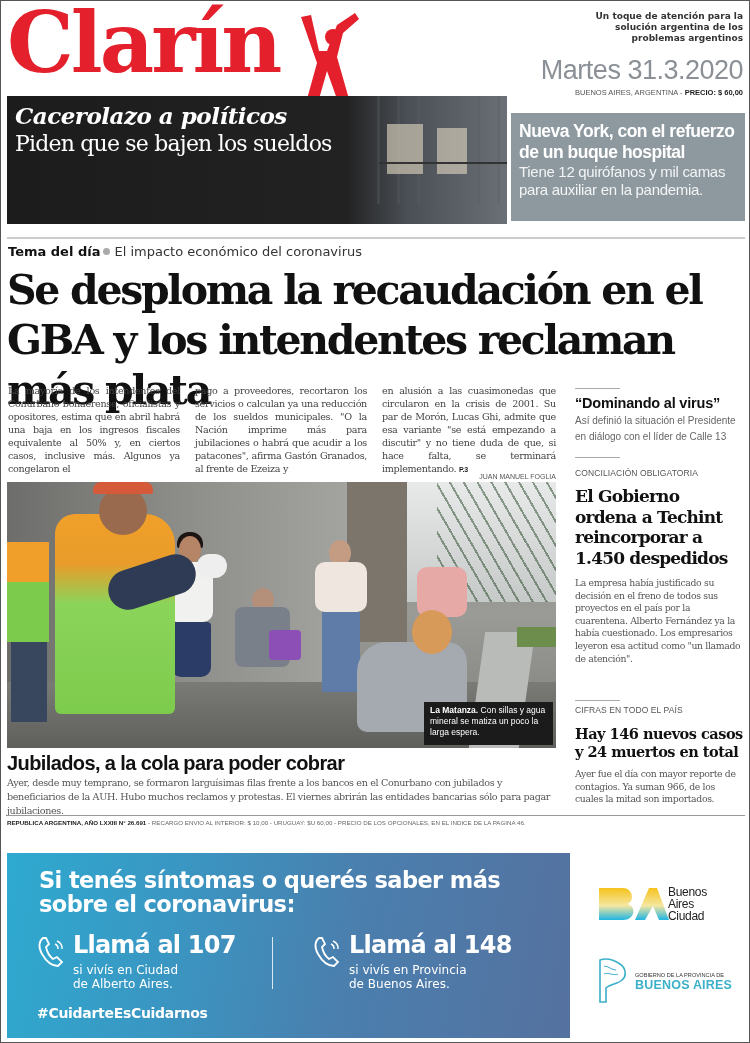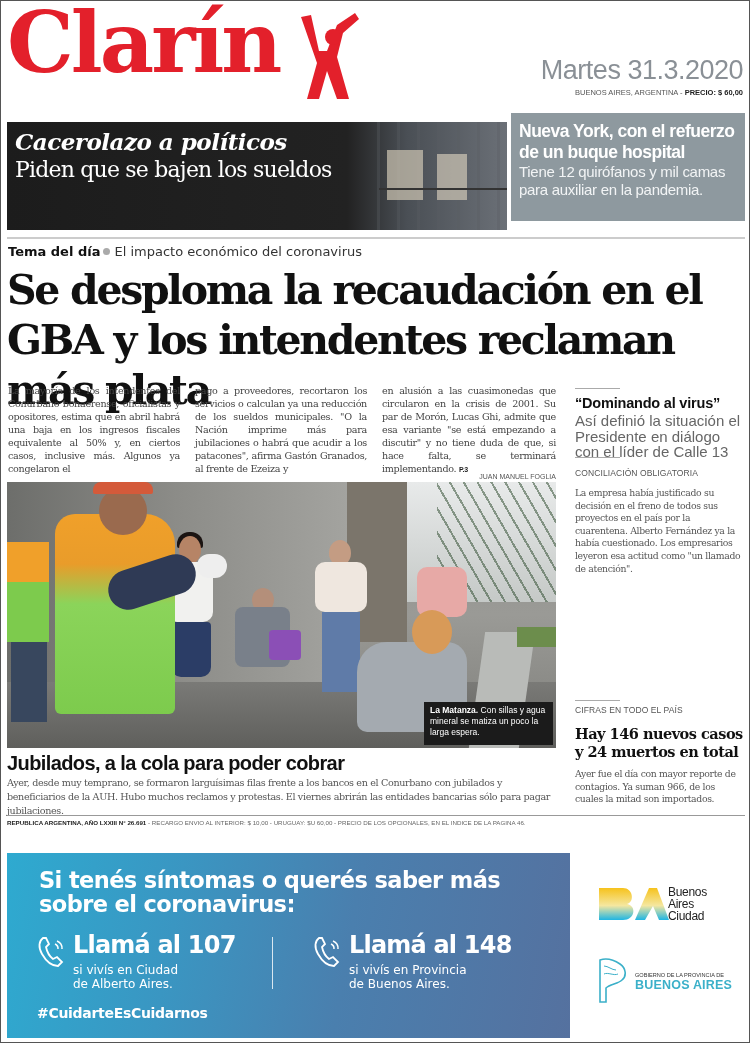--- a/index.html
+++ b/index.html
@@ -10,21 +10,21 @@
   
   .logo { position: absolute; left: 6px; top: 6px; width: 350px; height: 96px; }
   .logo-text { position: absolute; left: 0; top: -6px; font-family: "DejaVu Serif", serif; font-weight: bold; font-size: 84px; color: #e3202b; letter-spacing: -3px; line-height: 1; }
   .logo-fig { position: absolute; left: 290px; top: 4px; width: 64px; height: 90px; }
   .tagline { position: absolute; right: 6px; top: 10px; width: 170px; text-align: right; font-family: "DejaVu Sans", sans-serif; font-weight: bold; font-size: 9px; line-height: 11px; color: #333; }
   .date { position: absolute; right: 6px; top: 54px; font-family: "Liberation Sans", sans-serif; font-size: 27px; color: #8a9096; letter-spacing: -0.5px; }
   .place { position: absolute; right: 6px; top: 87px; font-family: "Liberation Sans", sans-serif; font-size: 7.5px; color: #555; }
   .place b { color: #222; }
 
   
-  .promo-left { position: absolute; left: 6px; top: 121px; width: 500px; height: 108px; background: linear-gradient(90deg, #1c1c1c 0%, #222 68%, #4a4f55 80%, #6b7077 100%); overflow: hidden; }
+  .promo-left { position: absolute; left: 6px; top: 95px; width: 500px; height: 128px; background: linear-gradient(90deg, #1c1c1c 0%, #222 68%, #4a4f55 80%, #6b7077 100%); overflow: hidden; }
   .promo-left .balcony { position: absolute; left: 370px; top: 0; width: 130px; height: 108px; background:
       linear-gradient(180deg, rgba(0,0,0,0) 0, rgba(0,0,0,0) 100%),
       repeating-linear-gradient(90deg, #5a5e63 0 3px, transparent 3px 20px); opacity: .35; }
   .promo-left .win1 { position: absolute; left: 380px; top: 28px; width: 36px; height: 50px; background: #cfc6b3; opacity: .7; }
   .promo-left .win2 { position: absolute; left: 430px; top: 32px; width: 30px; height: 46px; background: #d9d0bd; opacity: .65; }
   .promo-left .rail { position: absolute; left: 372px; top: 66px; width: 128px; height: 2px; background: #333; }
   .p-kicker { position: absolute; left: 8px; top: 6px; font-family: "DejaVu Serif", serif; font-style: italic; font-weight: bold; font-size: 23px; color: #fff; letter-spacing: -0.5px; }
   .p-title { position: absolute; left: 8px; top: 35px; font-family: "DejaVu Serif", serif; font-size: 22px; color: #fff; letter-spacing: -0.8px; }
   .p-sub { position: absolute; left: 8px; top: 70px; width: 420px; font-family: "DejaVu Serif", serif; font-size: 12.5px; line-height: 16px; color: #eee; letter-spacing: -0.4px; }
 
@@ -82,21 +82,21 @@
   .caption-box { position: absolute; left: 423px; top: 701px; width: 129px; height: 43px; background: #1b1b1b; padding: 3px 6px; font-family: "Liberation Sans", sans-serif; font-size: 8.5px; line-height: 11px; color: #fff; }
   .caption-box b { font-weight: bold; }
 
   .photo-head { position: absolute; left: 6px; top: 751px; font-family: "Liberation Sans", sans-serif; font-weight: bold; font-size: 20px; color: #111; letter-spacing: -0.6px; }
   .photo-body { position: absolute; left: 6px; top: 775px; width: 550px; font-family: "DejaVu Serif", serif; font-size: 9.6px; line-height: 14px; color: #555; letter-spacing: -0.35px; }
 
   
   .rc { position: absolute; left: 574px; width: 170px; }
   .rc-rule { width: 45px; height: 1px; background: #aaa; }
   .rc-quote-title { font-family: "Liberation Sans", sans-serif; font-weight: bold; font-size: 14.5px; color: #111; margin-top: 6px; letter-spacing: -0.2px; }
-  .rc-quote-sub { font-family: "Liberation Sans", sans-serif; font-size: 15px; line-height: 15.5px; color: #666; margin-top: 2px; }
+  .rc-quote-sub { font-family: "Liberation Sans", sans-serif; font-size: 10px; line-height: 15.5px; color: #666; margin-top: 2px; }
   .rc-kicker { font-family: "Liberation Sans", sans-serif; font-size: 8.5px; color: #555; margin-top: 10px; letter-spacing: 0.1px; }
   .rc-head { font-family: "DejaVu Serif", serif; font-weight: bold; font-size: 17px; line-height: 20.5px; color: #111; margin-top: 8px; letter-spacing: -0.8px; }
   .rc-body { font-family: "DejaVu Serif", serif; font-size: 9.3px; line-height: 12.6px; color: #555; margin-top: 9px; letter-spacing: -0.35px; }
   .rc-head2 { font-family: "DejaVu Serif", serif; font-weight: bold; font-size: 14.5px; line-height: 18px; color: #111; margin-top: 10px; letter-spacing: -0.5px; }
 
   .footer-rule { position: absolute; left: 6px; top: 814px; width: 738px; height: 1px; background: #999; }
   .footer-line { position: absolute; left: 6px; top: 818px; font-family: "Liberation Sans", sans-serif; font-size: 6.2px; color: #666; white-space: nowrap; }
   .footer-line b { color: #222; }
 
   
@@ -123,20 +123,21 @@
 
 <div class="page">
 
   <div class="logo">
     <div class="logo-text">Clarín</div>
     <svg class="logo-fig" viewBox="0 0 64 90">
       <path d="M4 6 L14 4 L22 40 L30 40 L40 14 L58 2 L62 8 L46 22 L40 46 L52 88 L40 88 L30 60 L22 88 L10 88 L20 52 Z" fill="#e3202b"></path>
       <circle cx="36" cy="26" r="8" fill="#e3202b"></circle>
     </svg>
   </div>
+  <div class="tagline">Un toque de atención para la solución argentina de los problemas argentinos</div>
   <div class="date">Martes 31.3.2020</div>
   <div class="place"><span>BUENOS AIRES, ARGENTINA - </span><b>PRECIO: $ 60,00</b></div>
 
   <div class="promo-left">
     <div class="balcony"></div>
     <div class="win1"></div>
     <div class="win2"></div>
     <div class="rail"></div>
     <div class="p-kicker">Cacerolazo a políticos</div>
     <div class="p-title">Piden que se bajen los sueldos</div>
@@ -194,20 +195,21 @@
   <div class="photo-body">Ayer, desde muy temprano, se formaron larguísimas filas frente a los bancos en el Conurbano con jubilados y beneficiarios de la AUH. Hubo muchos reclamos y protestas. El viernes abrirán las entidades bancarias sólo para pagar jubilaciones.</div>
 
   <div class="rc" style="top:387px;">
     <div class="rc-rule"></div>
     <div class="rc-quote-title">“Dominando al virus”</div>
     <div class="rc-quote-sub">Así definió la situación el Presidente en diálogo con el líder de Calle 13</div>
   </div>
   <div class="rc" style="top:456px;">
     <div class="rc-rule"></div>
     <div class="rc-kicker">CONCILIACIÓN OBLIGATORIA</div>
+    <div class="rc-head">El Gobierno ordena a Techint reincorporar a 1.450 despedidos</div>
     <div class="rc-body">La empresa había justificado su decisión en el freno de todos sus proyectos en el país por la cuarentena. Alberto Fernández ya la había cuestionado. Los empresarios leyeron esa actitud como "un llamado de atención".</div>
   </div>
   <div class="rc" style="top:699px;">
     <div class="rc-rule"></div>
     <div class="rc-kicker" style="margin-top:4px;">CIFRAS EN TODO EL PAÍS</div>
     <div class="rc-head2">Hay 146 nuevos casos y 24 muertos en total</div>
     <div class="rc-body" style="margin-top:7px;">Ayer fue el día con mayor reporte de contagios. Ya suman 966, de los cuales la mitad son importados.</div>
   </div>
 
   <div class="footer-rule"></div>

